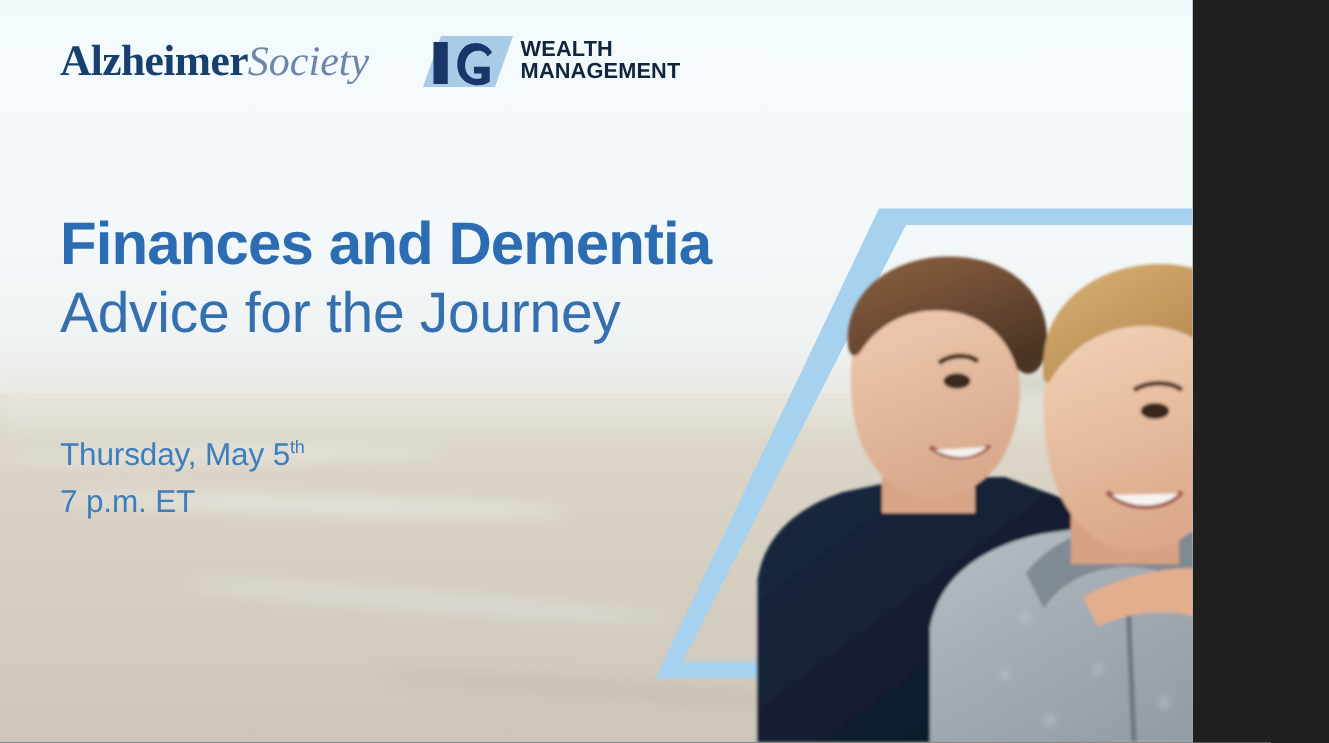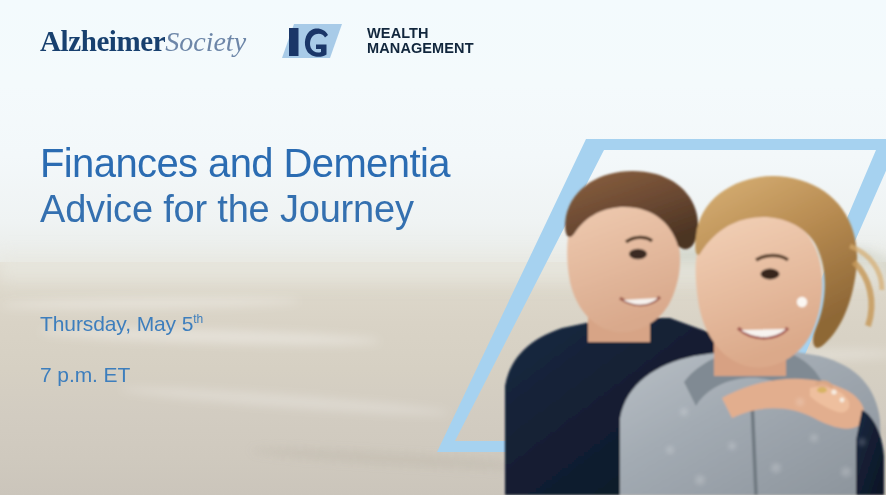--- a/index.html
+++ b/index.html
@@ -2,21 +2,21 @@
 <html><head>
 <meta charset="utf-8">
 <style>
   html, body {
     margin: 0;
     padding: 0;
     background: #202020;
   }
   .banner {
     position: relative;
-    width: 886px;
+    width: 795px;
     height: 495px;
     overflow: hidden;
     font-family: "Liberation Sans", sans-serif;
     background: #f2f9fc;
   }
 
   
   .bg-sky {
     position: absolute;
     left: 0; top: 0;
@@ -116,21 +116,21 @@
   }
   .as-logo .as-society {
     font-style: italic;
     font-size: 28px;
     color: #6d86a8;
     letter-spacing: 0px;
   }
   .ig-logo {
     display: flex;
     align-items: center;
-    gap: 21px;
+    gap: 1px;
   }
   .ig-mark {
     position: relative;
     width: 64px;
     height: 42px;
   }
   .ig-text {
     font-family: "Liberation Sans", sans-serif;
     font-weight: bold;
     font-size: 14.5px;
@@ -142,21 +142,21 @@
 
   
   .copy {
     position: absolute;
     left: 40px; top: 140px;
     width: 560px;
   }
   .title {
     margin: 0;
     font-size: 40px;
-    font-weight: normal;
+    font-weight: bold;
     letter-spacing: -0.6px;
     line-height: 46px;
     color: #2b6cb2;
   }
   .subtitle {
     margin: 3px 0 0 0;
     font-size: 38px;
     font-weight: normal;
     letter-spacing: -0.2px;
     line-height: 40px;
@@ -165,21 +165,20 @@
   .when {
     position: absolute;
     left: 40px; top: 288px;
     color: #3d7ebd;
   }
   .when .line {
     font-size: 21px;
     line-height: 31px;
     letter-spacing: -0.1px;
     white-space: nowrap;
-    margin-top: 20px;
   }
   .when sup {
     font-size: 12px;
     vertical-align: super;
     line-height: 0;
   }
 </style>
 </head>
 <body>
 

